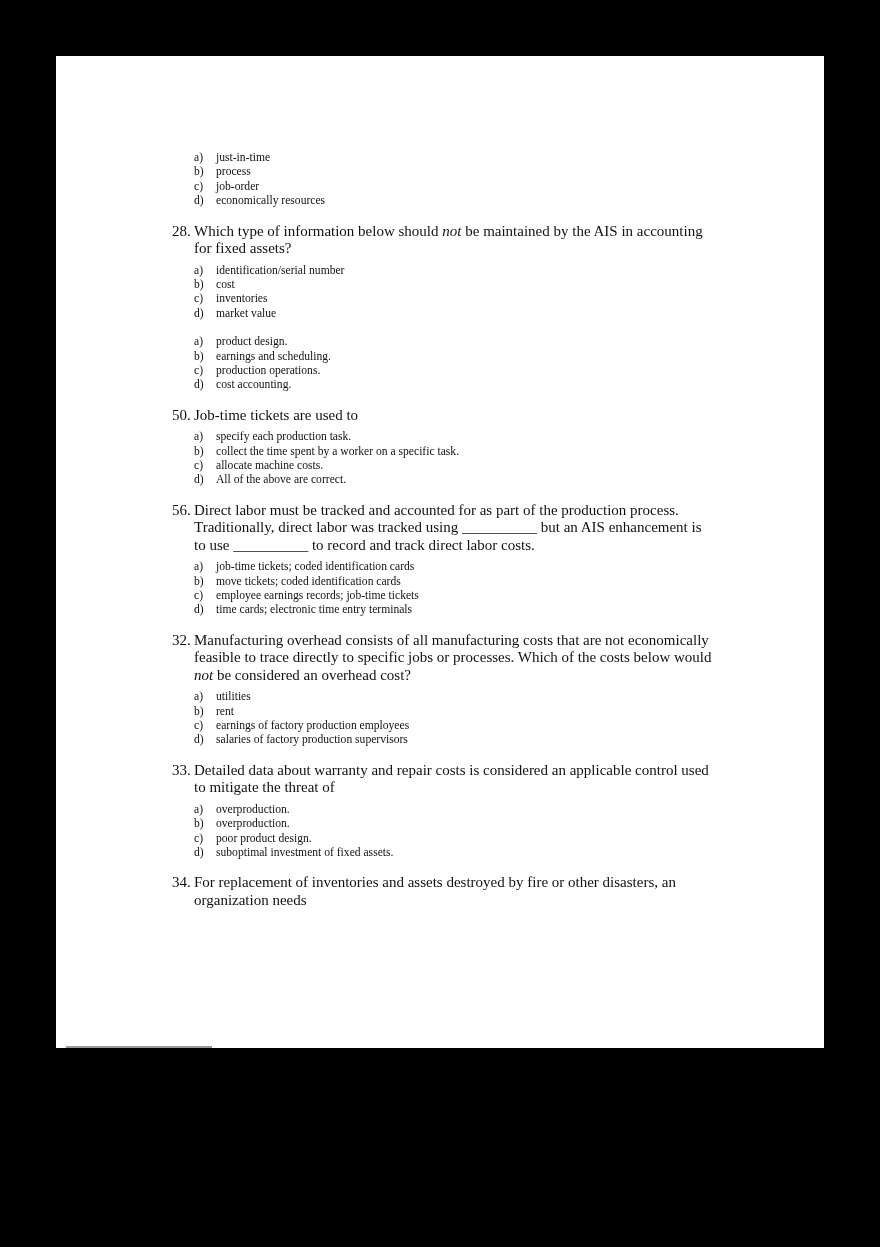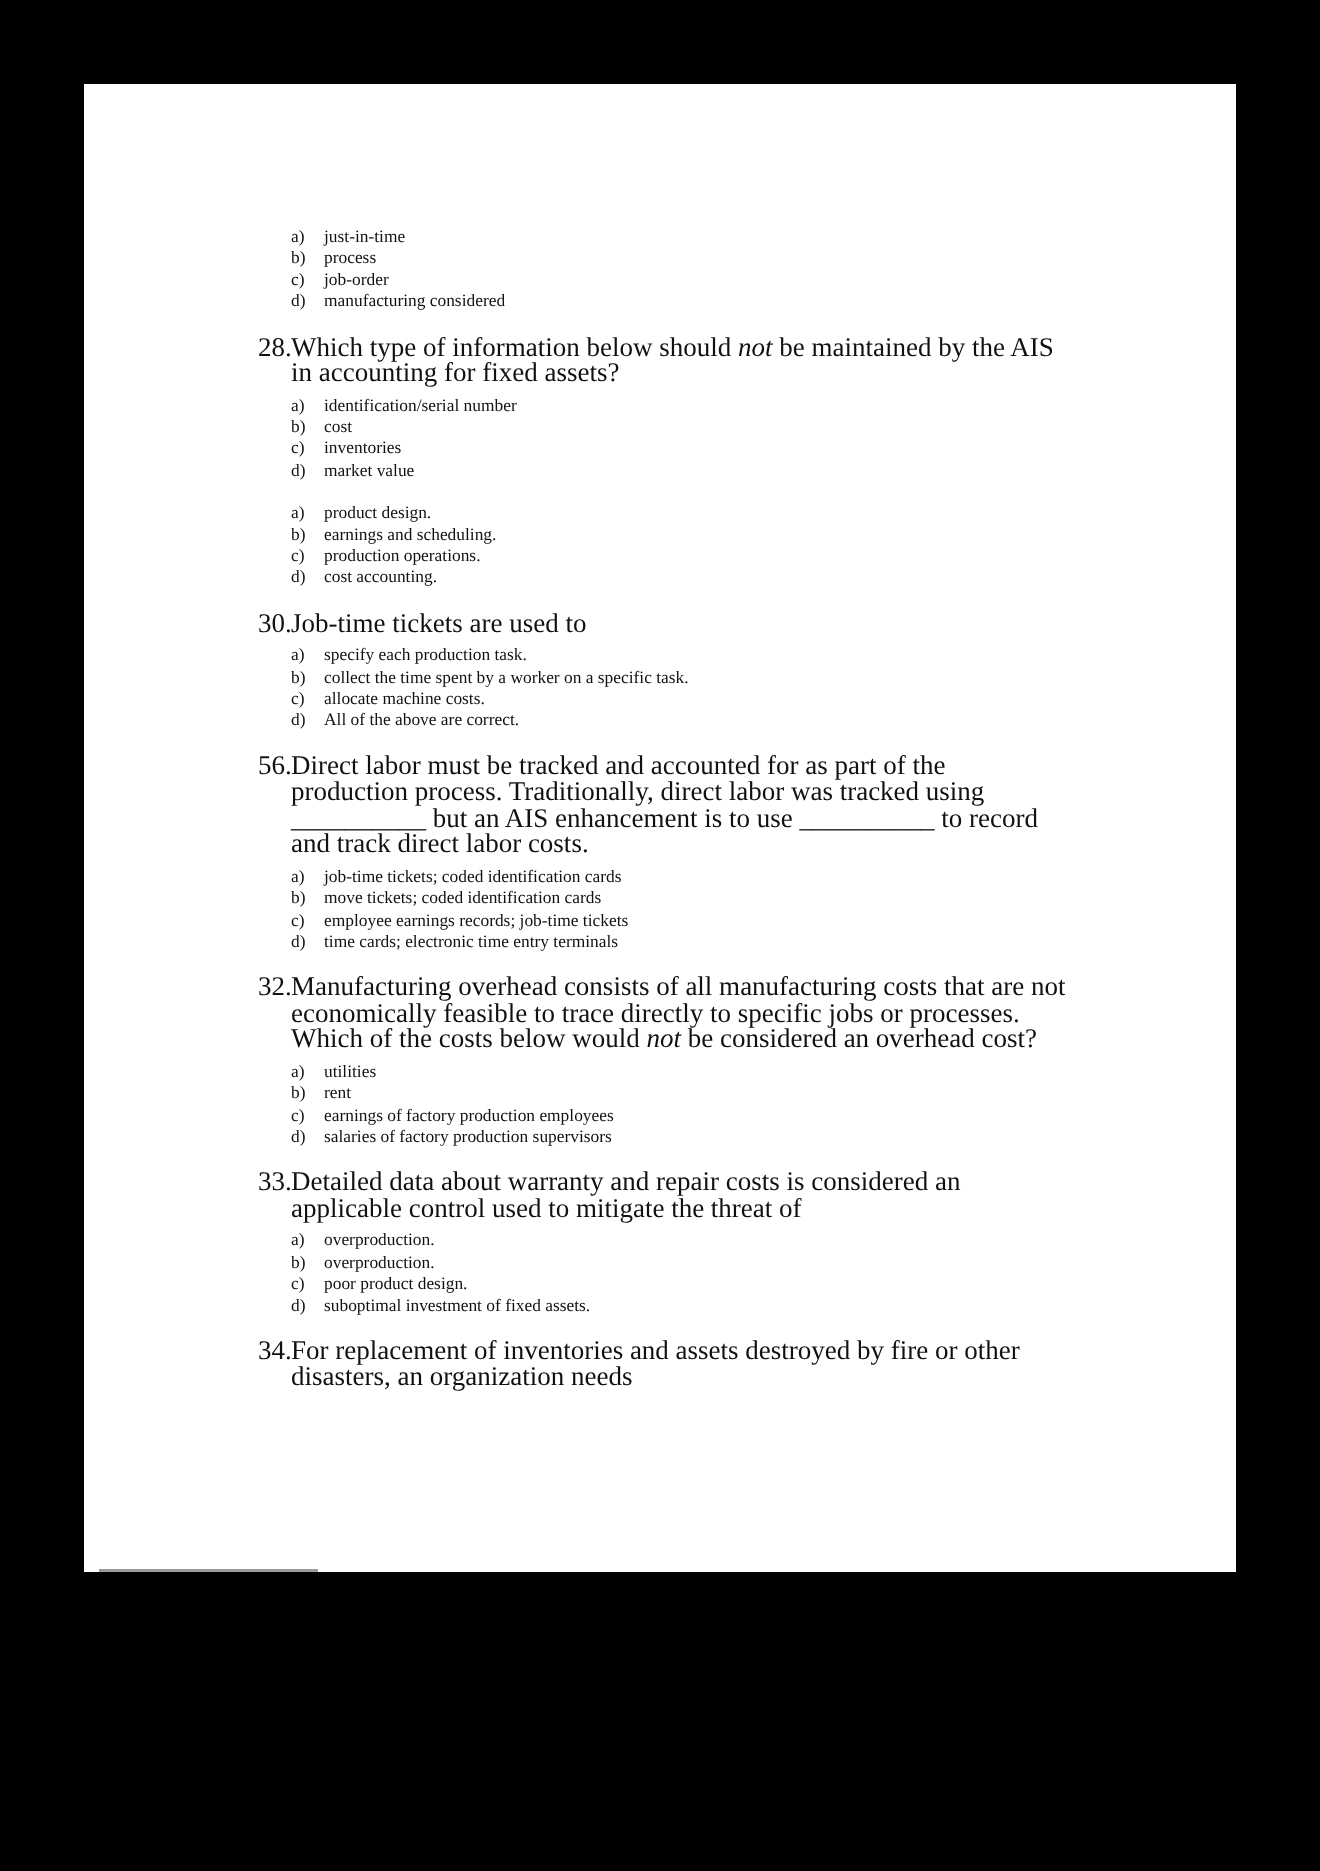--- a/index.html
+++ b/index.html
@@ -32,21 +32,21 @@
     line-height: 14.4px;
     height: 14.4px;
     white-space: nowrap;
   }
   .opt .letter { width: 22px; flex: none; }
   .question {
     margin-top: 14px;
   }
   .q-head {
     display: flex;
-    font-size: 18px;
+    font-size: 15px;
     line-height: 17.5px;
   }
   .q-num { width: 22px; flex: none; }
   .q-text { flex: 1; }
   .q-head + .options { margin-top: 6px; }
   .q-text i { font-style: italic; font-family: Liberation Serif, serif; }
   .footnote-rule {
     position: absolute;
     left: 10px; top: 990px;
     width: 146px; height: 2px;
@@ -67,21 +67,21 @@
       <li class="opt">
           <span class="letter">b)</span>
           <span>process</span>
         </li>
       <li class="opt">
           <span class="letter">c)</span>
           <span>job-order</span>
         </li>
       <li class="opt">
           <span class="letter">d)</span>
-          <span>manufacturing considered</span>
+          <span>economically resources</span>
         </li>
     </ul>
 
     <div class="question">
       <div class="q-head">
         <span class="q-num">28.</span>
         <span class="q-text"><span>Which type of information below should </span><i>not</i><span> be maintained by the AIS in accounting for fixed assets?</span></span>
       </div>
       <ul class="options">
         <li class="opt">
@@ -119,21 +119,21 @@
           </li>
         <li class="opt">
             <span class="letter">d)</span>
             <span>cost accounting.</span>
           </li>
       </ul>
     </div>
 
     <div class="question">
       <div class="q-head">
-        <span class="q-num">30.</span>
+        <span class="q-num">50.</span>
         <span class="q-text">Job-time tickets are used to</span>
       </div>
       <ul class="options">
         <li class="opt">
             <span class="letter">a)</span>
             <span>specify each production task.</span>
           </li>
         <li class="opt">
             <span class="letter">b)</span>
             <span>collect the time spent by a worker on a specific task.</span>

